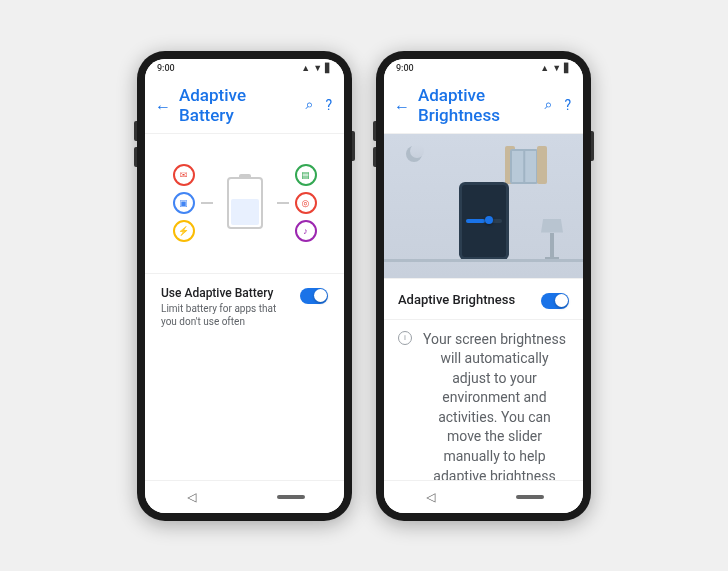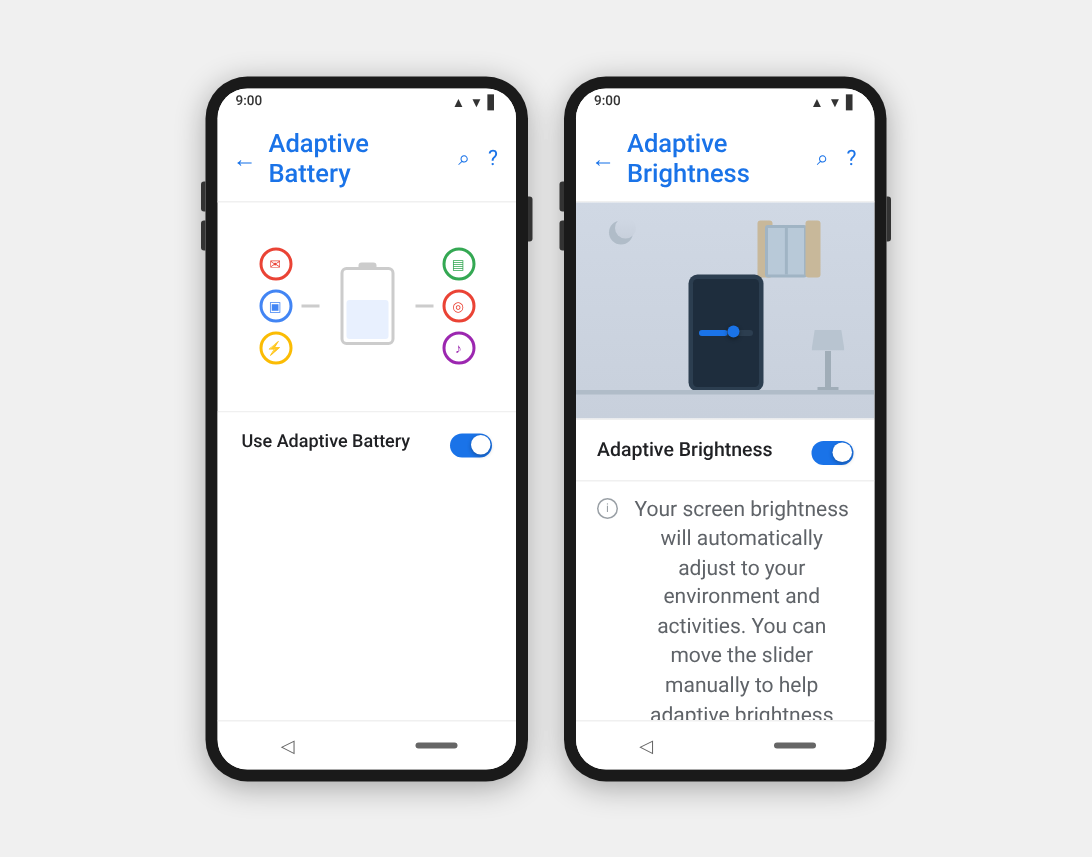--- a/index.html
+++ b/index.html
@@ -564,20 +564,21 @@
           <div class="app-icon-circle ic6">♪</div>
         </div>
       </div>
     </div>
 
     <div class="content">
       <div class="settings-section">
         <div class="setting-row">
           <div class="setting-text">
             <div class="setting-title">Use Adaptive Battery</div>
+            <div class="setting-subtitle">Limit battery for apps that you don't use often</div>
           </div>
           <div class="toggle"></div>
         </div>
       </div>
     </div>
 
     <div class="bottom-nav">
       <div class="nav-icon">
         <span>◁</span>
       </div>

